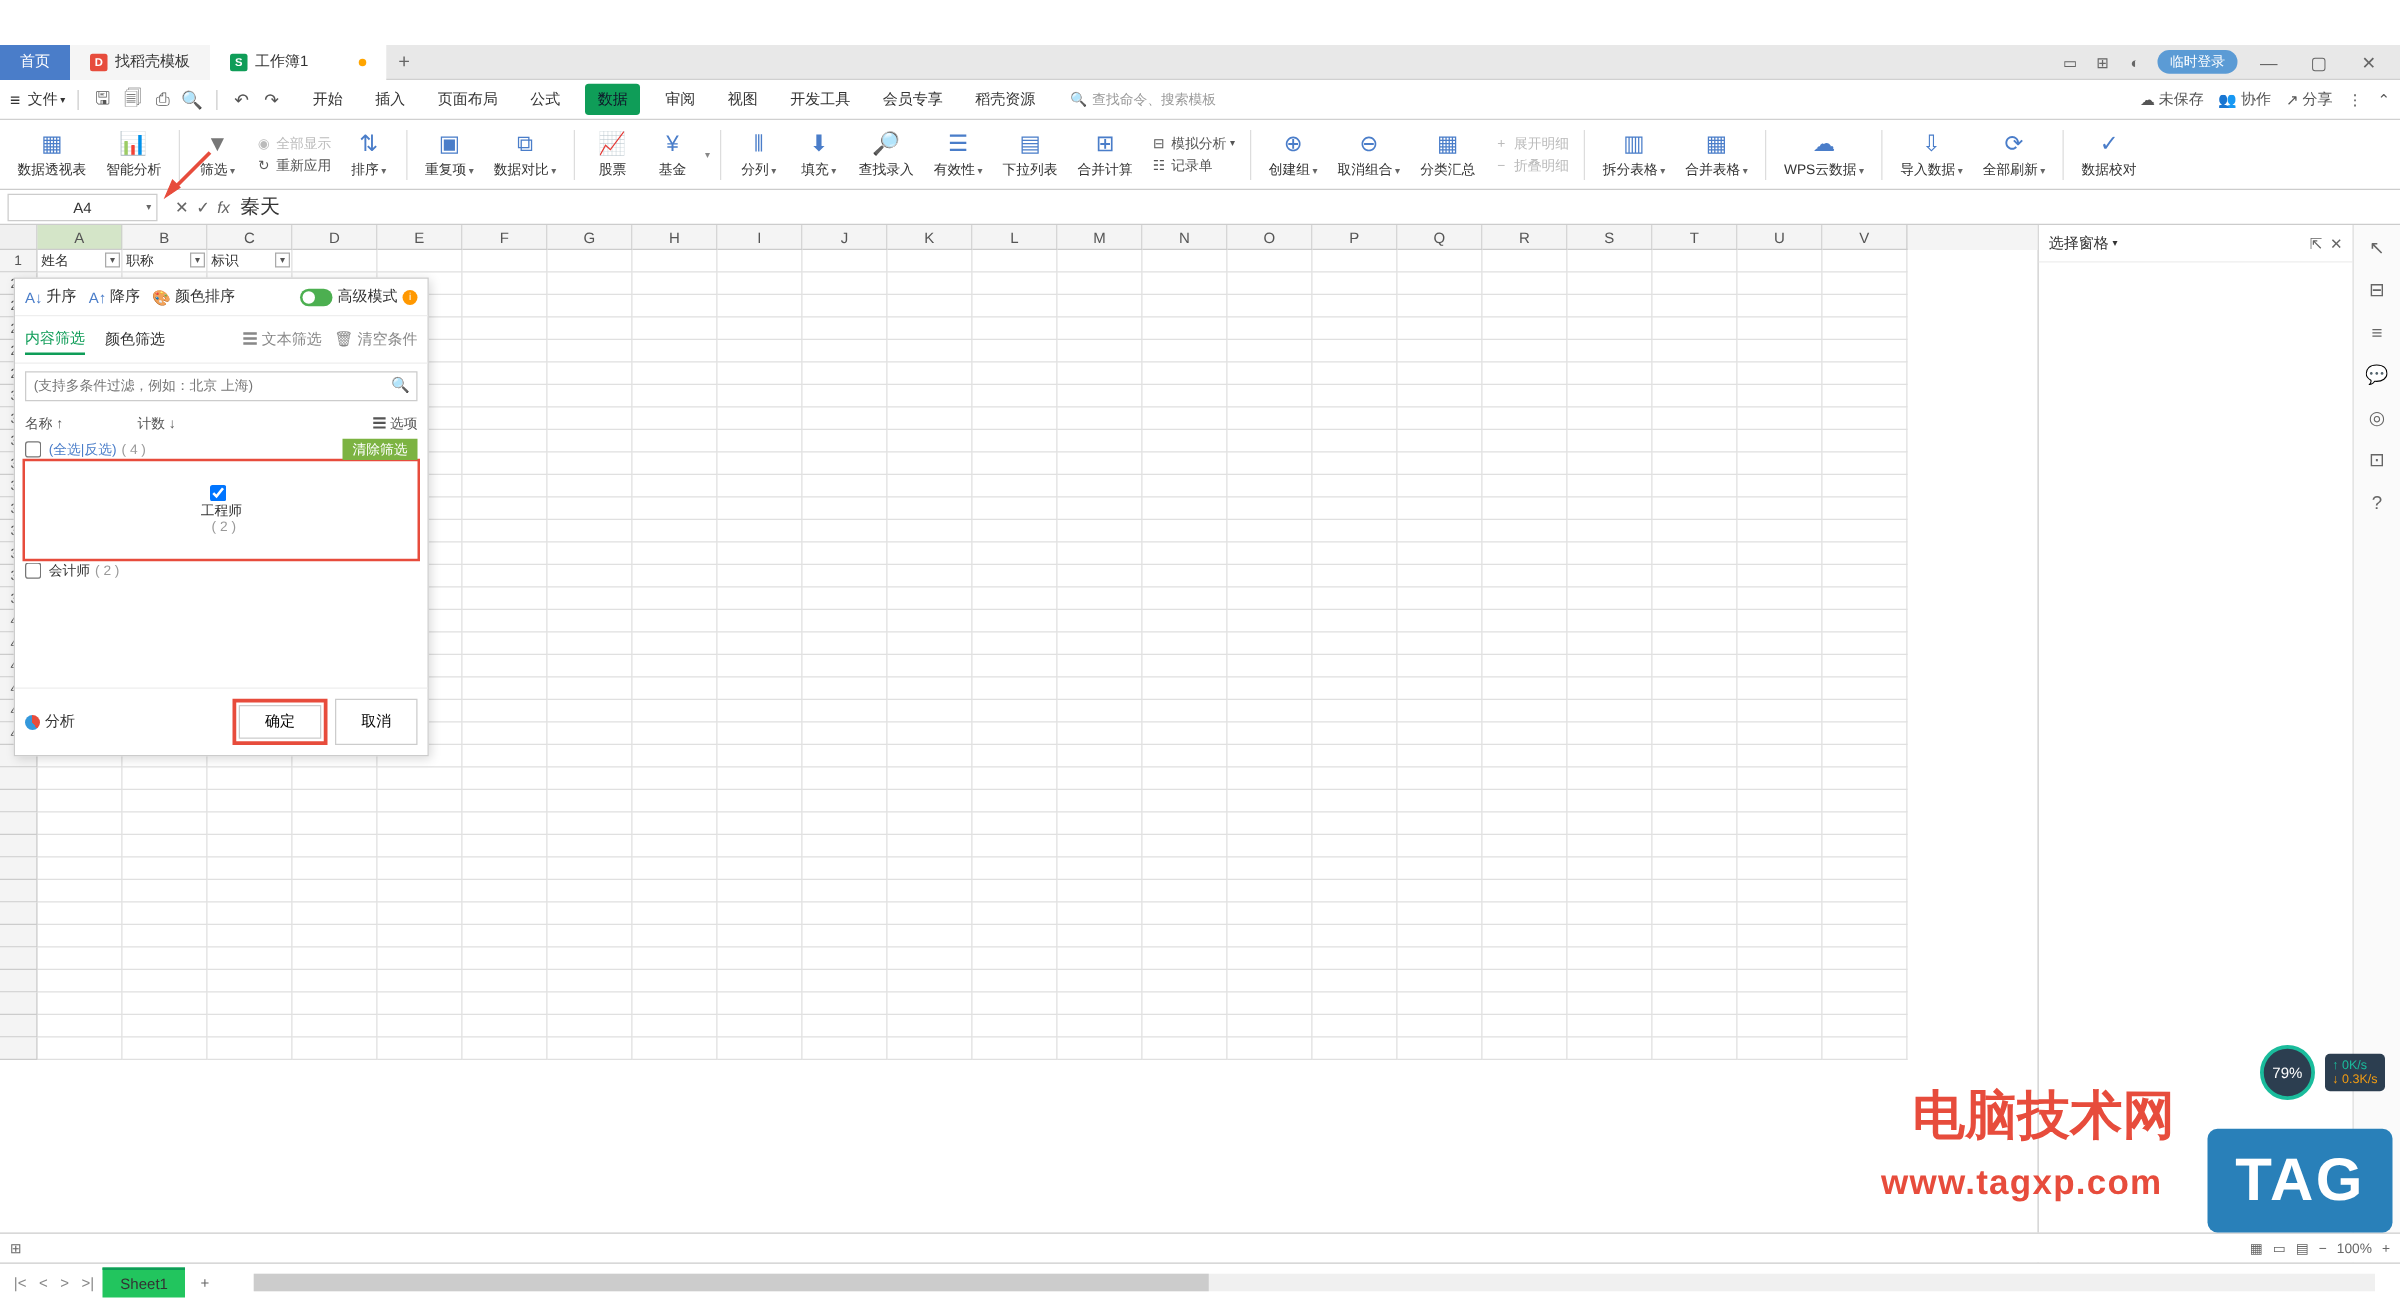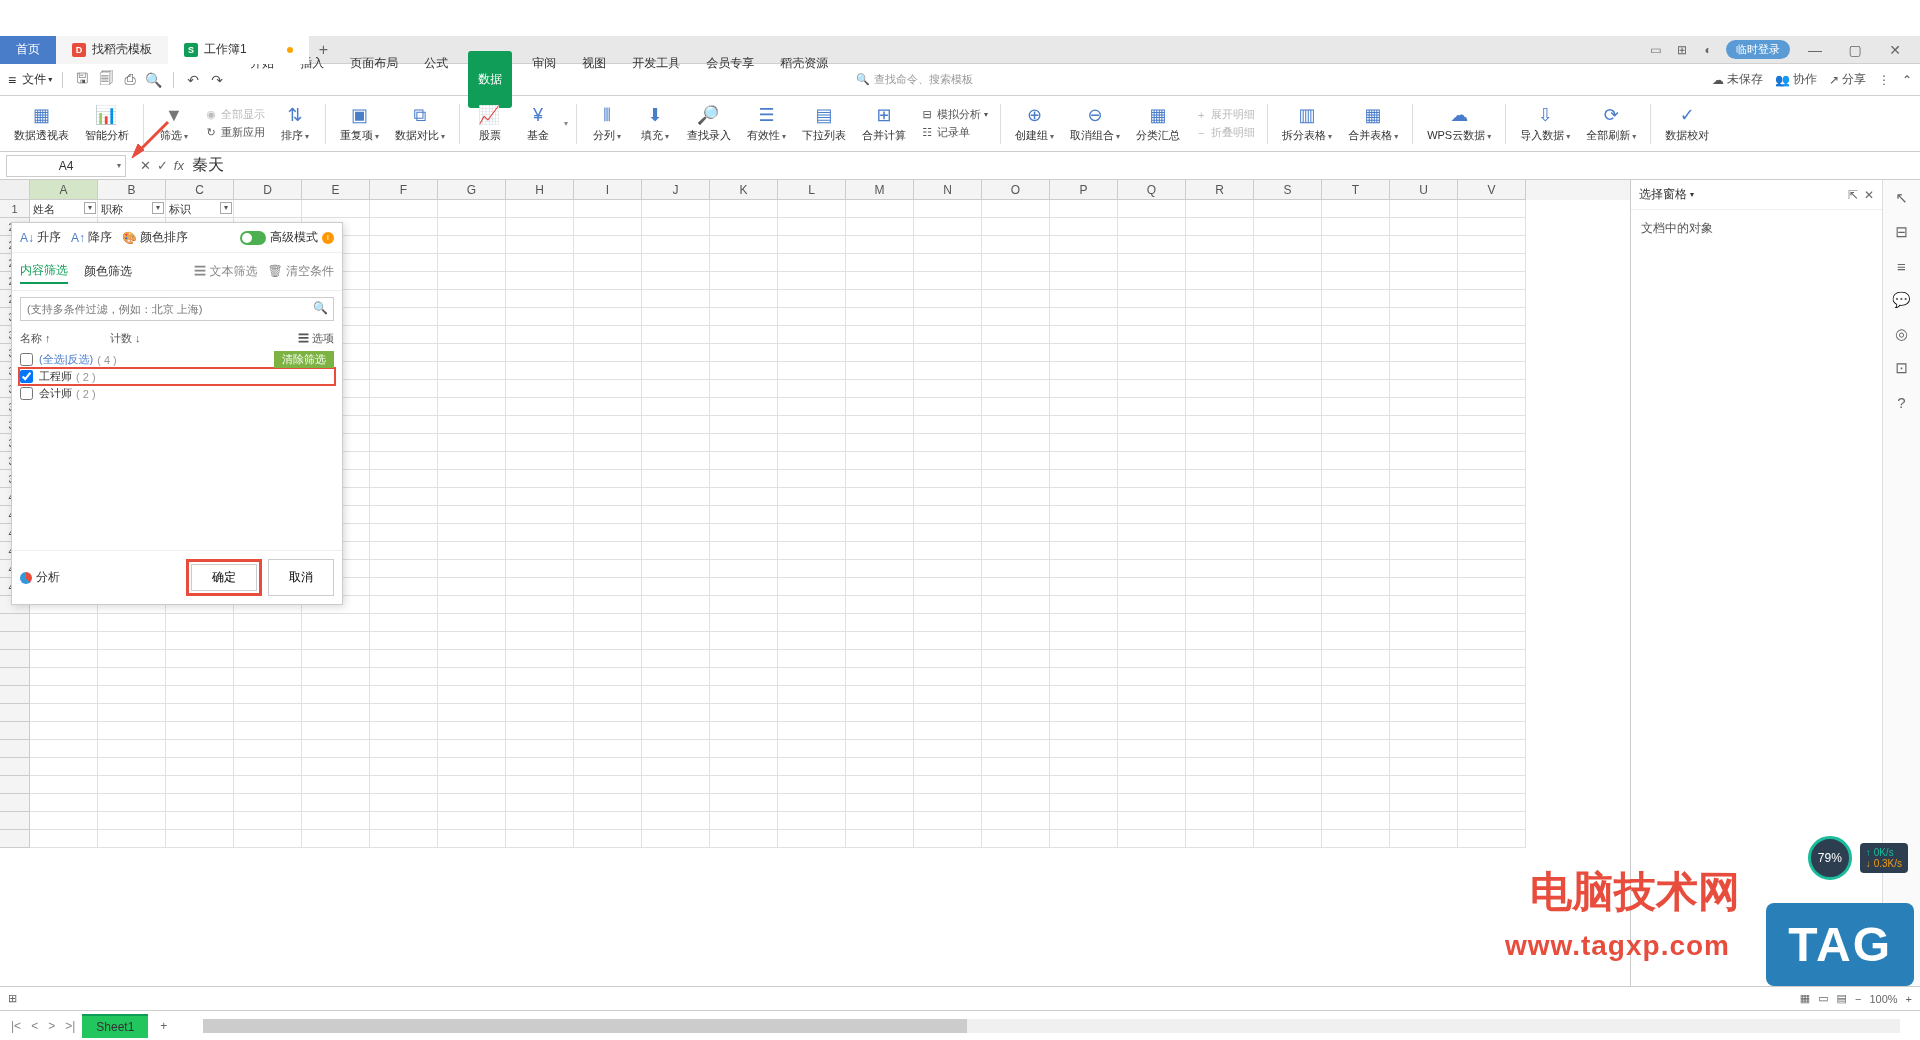--- a/index.html
+++ b/index.html
@@ -21,21 +21,21 @@
 .win-btn { width: 30px; text-align: center; color: #666; cursor: pointer; font-size: 14px; }
 
 
 .menubar { height: 32px; display: flex; align-items: center; padding: 0 8px; border-bottom: 1px solid #d0d0d0; gap: 6px; }
 .menu-left { display: flex; align-items: center; gap: 6px; }
 .hamburger { font-size: 14px; cursor: pointer; }
 .file-btn { display: flex; align-items: center; gap: 2px; cursor: pointer; }
 .qat-icon { width: 18px; height: 18px; display: inline-flex; align-items: center; justify-content: center; color: #555; cursor: pointer; font-size: 14px; }
 .menu-tabs { display: flex; gap: 14px; margin-left: 12px; }
 .menu-tab { padding: 4px 6px; cursor: pointer; font-size: 12px; }
-.menu-tab.active { background: #0f9d58; color: #ffffff; border-radius: 3px; padding: 20px 10px; }
+.menu-tab.active { background: #0f9d58; color: #0f172a; border-radius: 3px; padding: 4px 10px; }
 .search-box { display: flex; align-items: center; gap: 4px; margin-left: 16px; color: #999; font-size: 11px; }
 .menubar-right { margin-left: auto; display: flex; align-items: center; gap: 12px; color: #555; font-size: 12px; }
 .menubar-right .item { display: flex; align-items: center; gap: 3px; cursor: pointer; }
 
 
 .ribbon { height: 56px; display: flex; align-items: center; padding: 2px 8px; border-bottom: 1px solid #ccc; gap: 4px; }
 .ribbon-sep { width: 1px; height: 40px; background: #ddd; margin: 0 4px; }
 .rbtn { display: flex; flex-direction: column; align-items: center; justify-content: center; padding: 2px 6px; cursor: pointer; min-width: 44px; }
 .rbtn .ricon { width: 22px; height: 22px; display: flex; align-items: center; justify-content: center; font-size: 18px; color: #4a7dc9; }
 .rbtn .rlabel { font-size: 11px; color: #333; margin-top: 2px; white-space: nowrap; }
@@ -88,21 +88,21 @@
 .fp-header { display: flex; padding: 4px 8px; font-size: 11px; color: #555; align-items: center; }
 .fp-header .h1 { width: 90px; cursor: pointer; }
 .fp-header .h2 { width: 60px; cursor: pointer; }
 .fp-header .h3 { margin-left: auto; cursor: pointer; }
 .fp-list { padding: 0 8px; min-height: 200px; }
 .fp-row { display: flex; align-items: center; padding: 2px 0; font-size: 11px; }
 .fp-row input[type=checkbox] { margin-right: 6px; }
 .fp-row .count { color: #999; margin-left: 4px; }
 .fp-row.selectall { color: #4a7dc9; position: relative; }
 .fp-row.selectall .clear-filter { position: absolute; right: 0; background: #7cb342; color: #fff; padding: 1px 8px; font-size: 11px; }
-.fp-row.highlighted { border: 2px solid #e74c3c; padding: 0; margin: -2px; }
+.fp-row.highlighted { border: 2px solid #e74c3c; padding: 19px; margin: -2px; flex-direction: column; }
 .fp-bottom { display: flex; align-items: center; padding: 8px; border-top: 1px solid #eee; }
 .fp-bottom .analyze { display: flex; align-items: center; gap: 4px; cursor: pointer; }
 .fp-bottom .analyze .pie { width: 12px; height: 12px; border-radius: 50%; background: conic-gradient(#e74c3c 0 40%, #3498db 40% 100%); }
 .fp-buttons { margin-left: auto; display: flex; gap: 6px; justify-content: center; }
 .fp-buttons button { padding: 4px 20px; font-size: 12px; cursor: pointer; border: 1px solid #ccc; background: #fff; }
 .ok-highlight { border: 3px solid #e74c3c; padding: 2px; display: inline-block; }
 
 
 .right-pane { width: 252px; border-left: 1px solid #ccc; background: #fff; display: flex; flex-direction: column; }
 .rp-header { display: flex; align-items: center; padding: 6px 8px; border-bottom: 1px solid #eee; font-size: 12px; }
@@ -1301,21 +1301,20 @@
     <div class="rp-header">
       <span class="rp-title">
           <span>选择窗格</span>
           <span style="font-size:8px">▾</span>
         </span>
       <span class="rp-ctrl">
         <span>⇱</span>
         <span>✕</span>
       </span>
     </div>
-    <div class="rp-body">文档中的对象</div>
   </div>
 
   <div class="far-right">
     <span class="fr-icon">↖</span>
     <span class="fr-icon">⊟</span>
     <span class="fr-icon">≡</span>
     <span class="fr-icon">💬</span>
     <span class="fr-icon">◎</span>
     <span class="fr-icon">⊡</span>
     <span class="fr-icon">?</span>

